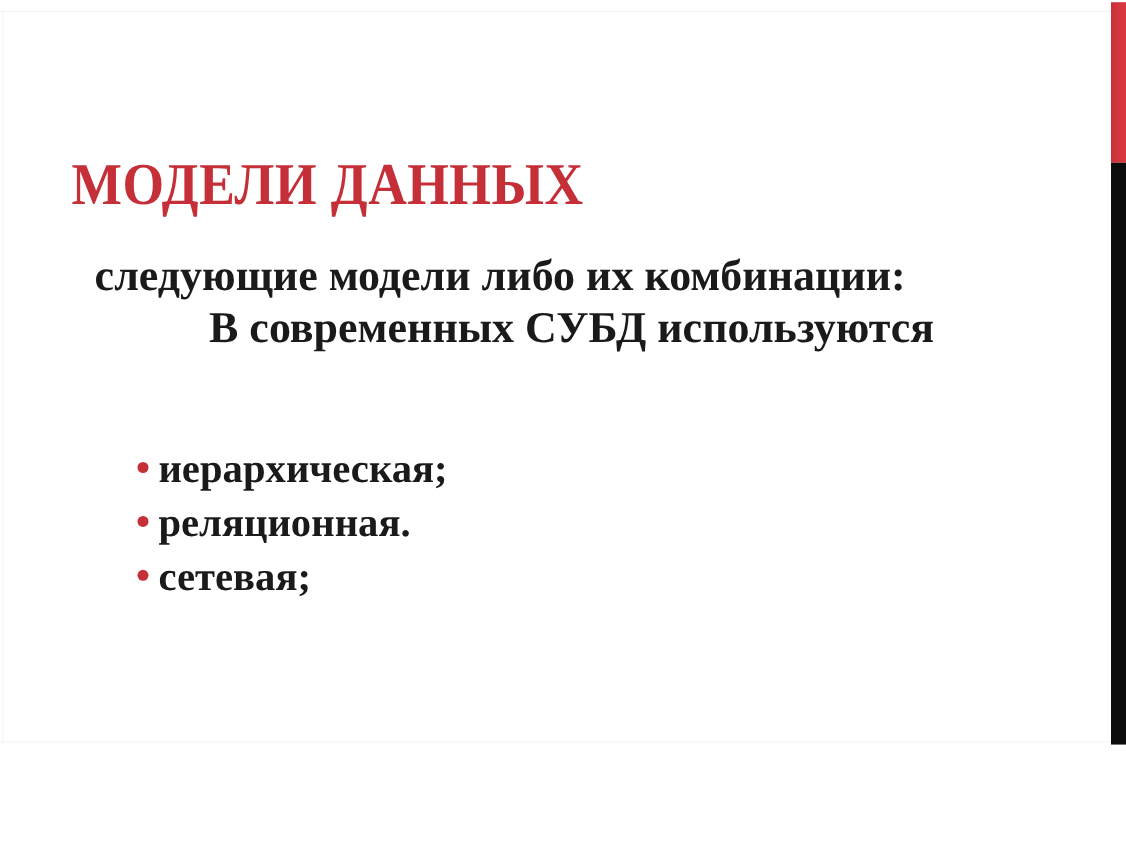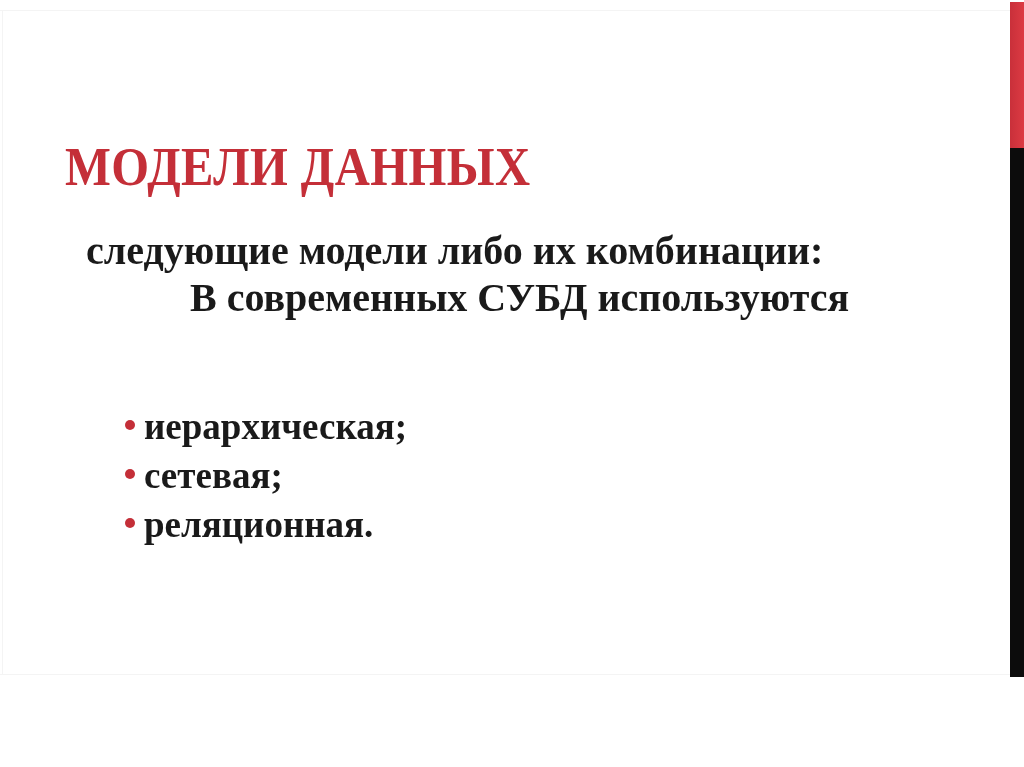--- a/index.html
+++ b/index.html
@@ -100,21 +100,21 @@
     <span class="para-line indented">В современных СУБД используются</span>
   </div>
 
   <ul class="bullet-list">
     <li>
       <span class="bullet-dot"></span>
       <span>иерархическая;</span>
     </li>
     <li>
       <span class="bullet-dot"></span>
-      <span>сетевая;</span>
+      <span>реляционная.</span>
     </li>
     <li>
       <span class="bullet-dot"></span>
-      <span>реляционная.</span>
+      <span>сетевая;</span>
     </li>
   </ul>
 
 </div>
 
 </body></html>

